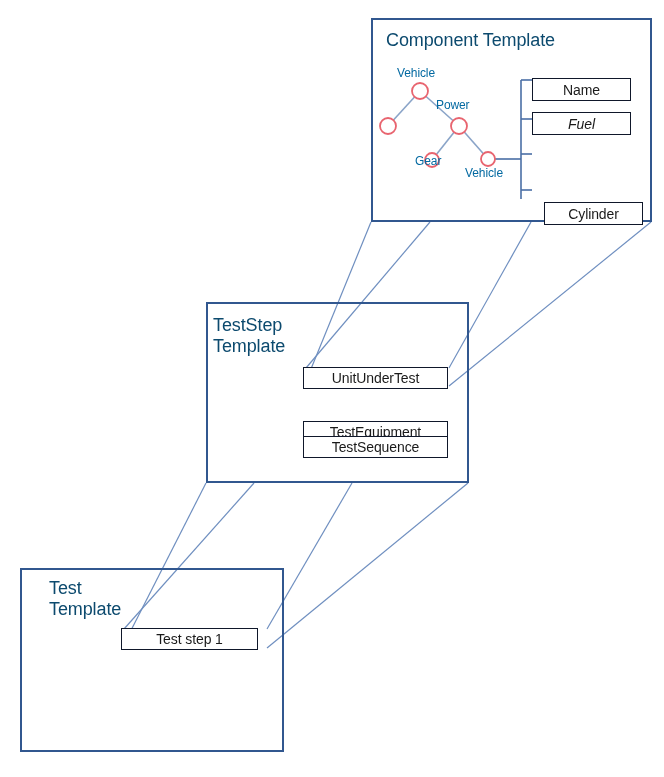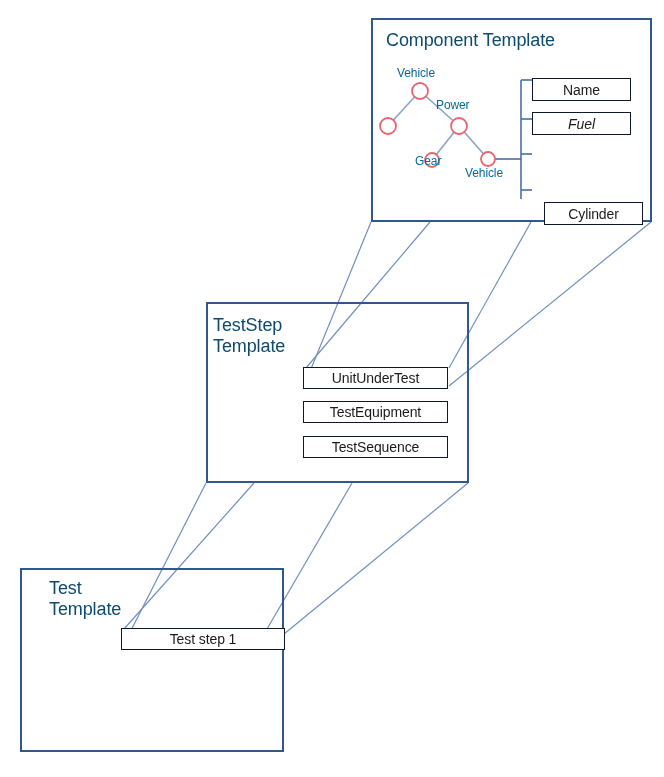--- a/index.html
+++ b/index.html
@@ -66,25 +66,25 @@
   
   .attr-box { left: 532px; width: 99px; height: 23px; }
   #attr-0 { top: 78px; }
   #attr-1 { top: 112px; font-style: italic; }
   #attr-2 { top: 148px; }
   #attr-3 { top: 202px; margin-left: 12px; }
 
   
   .ts-box { left: 303px; width: 145px; height: 22px; }
   #ts-0 { top: 367px; }
-  #ts-1 { top: 401px; }
+  #ts-1 { top: 421px; }
   #ts-2 { top: 436px; }
 
   
-  .step-box { left: 121px; width: 164px; height: 22px; }
+  .step-box { left: 121px; width: 137px; height: 22px; }
   #step-0 { top: 628px; }
   #step-1 { top: 664px; }
   #step-2 { top: 712px; }
 
   
   .node-label {
     position: absolute;
     font-size: 12px;
     color: #0369a1;
     white-space: nowrap;

